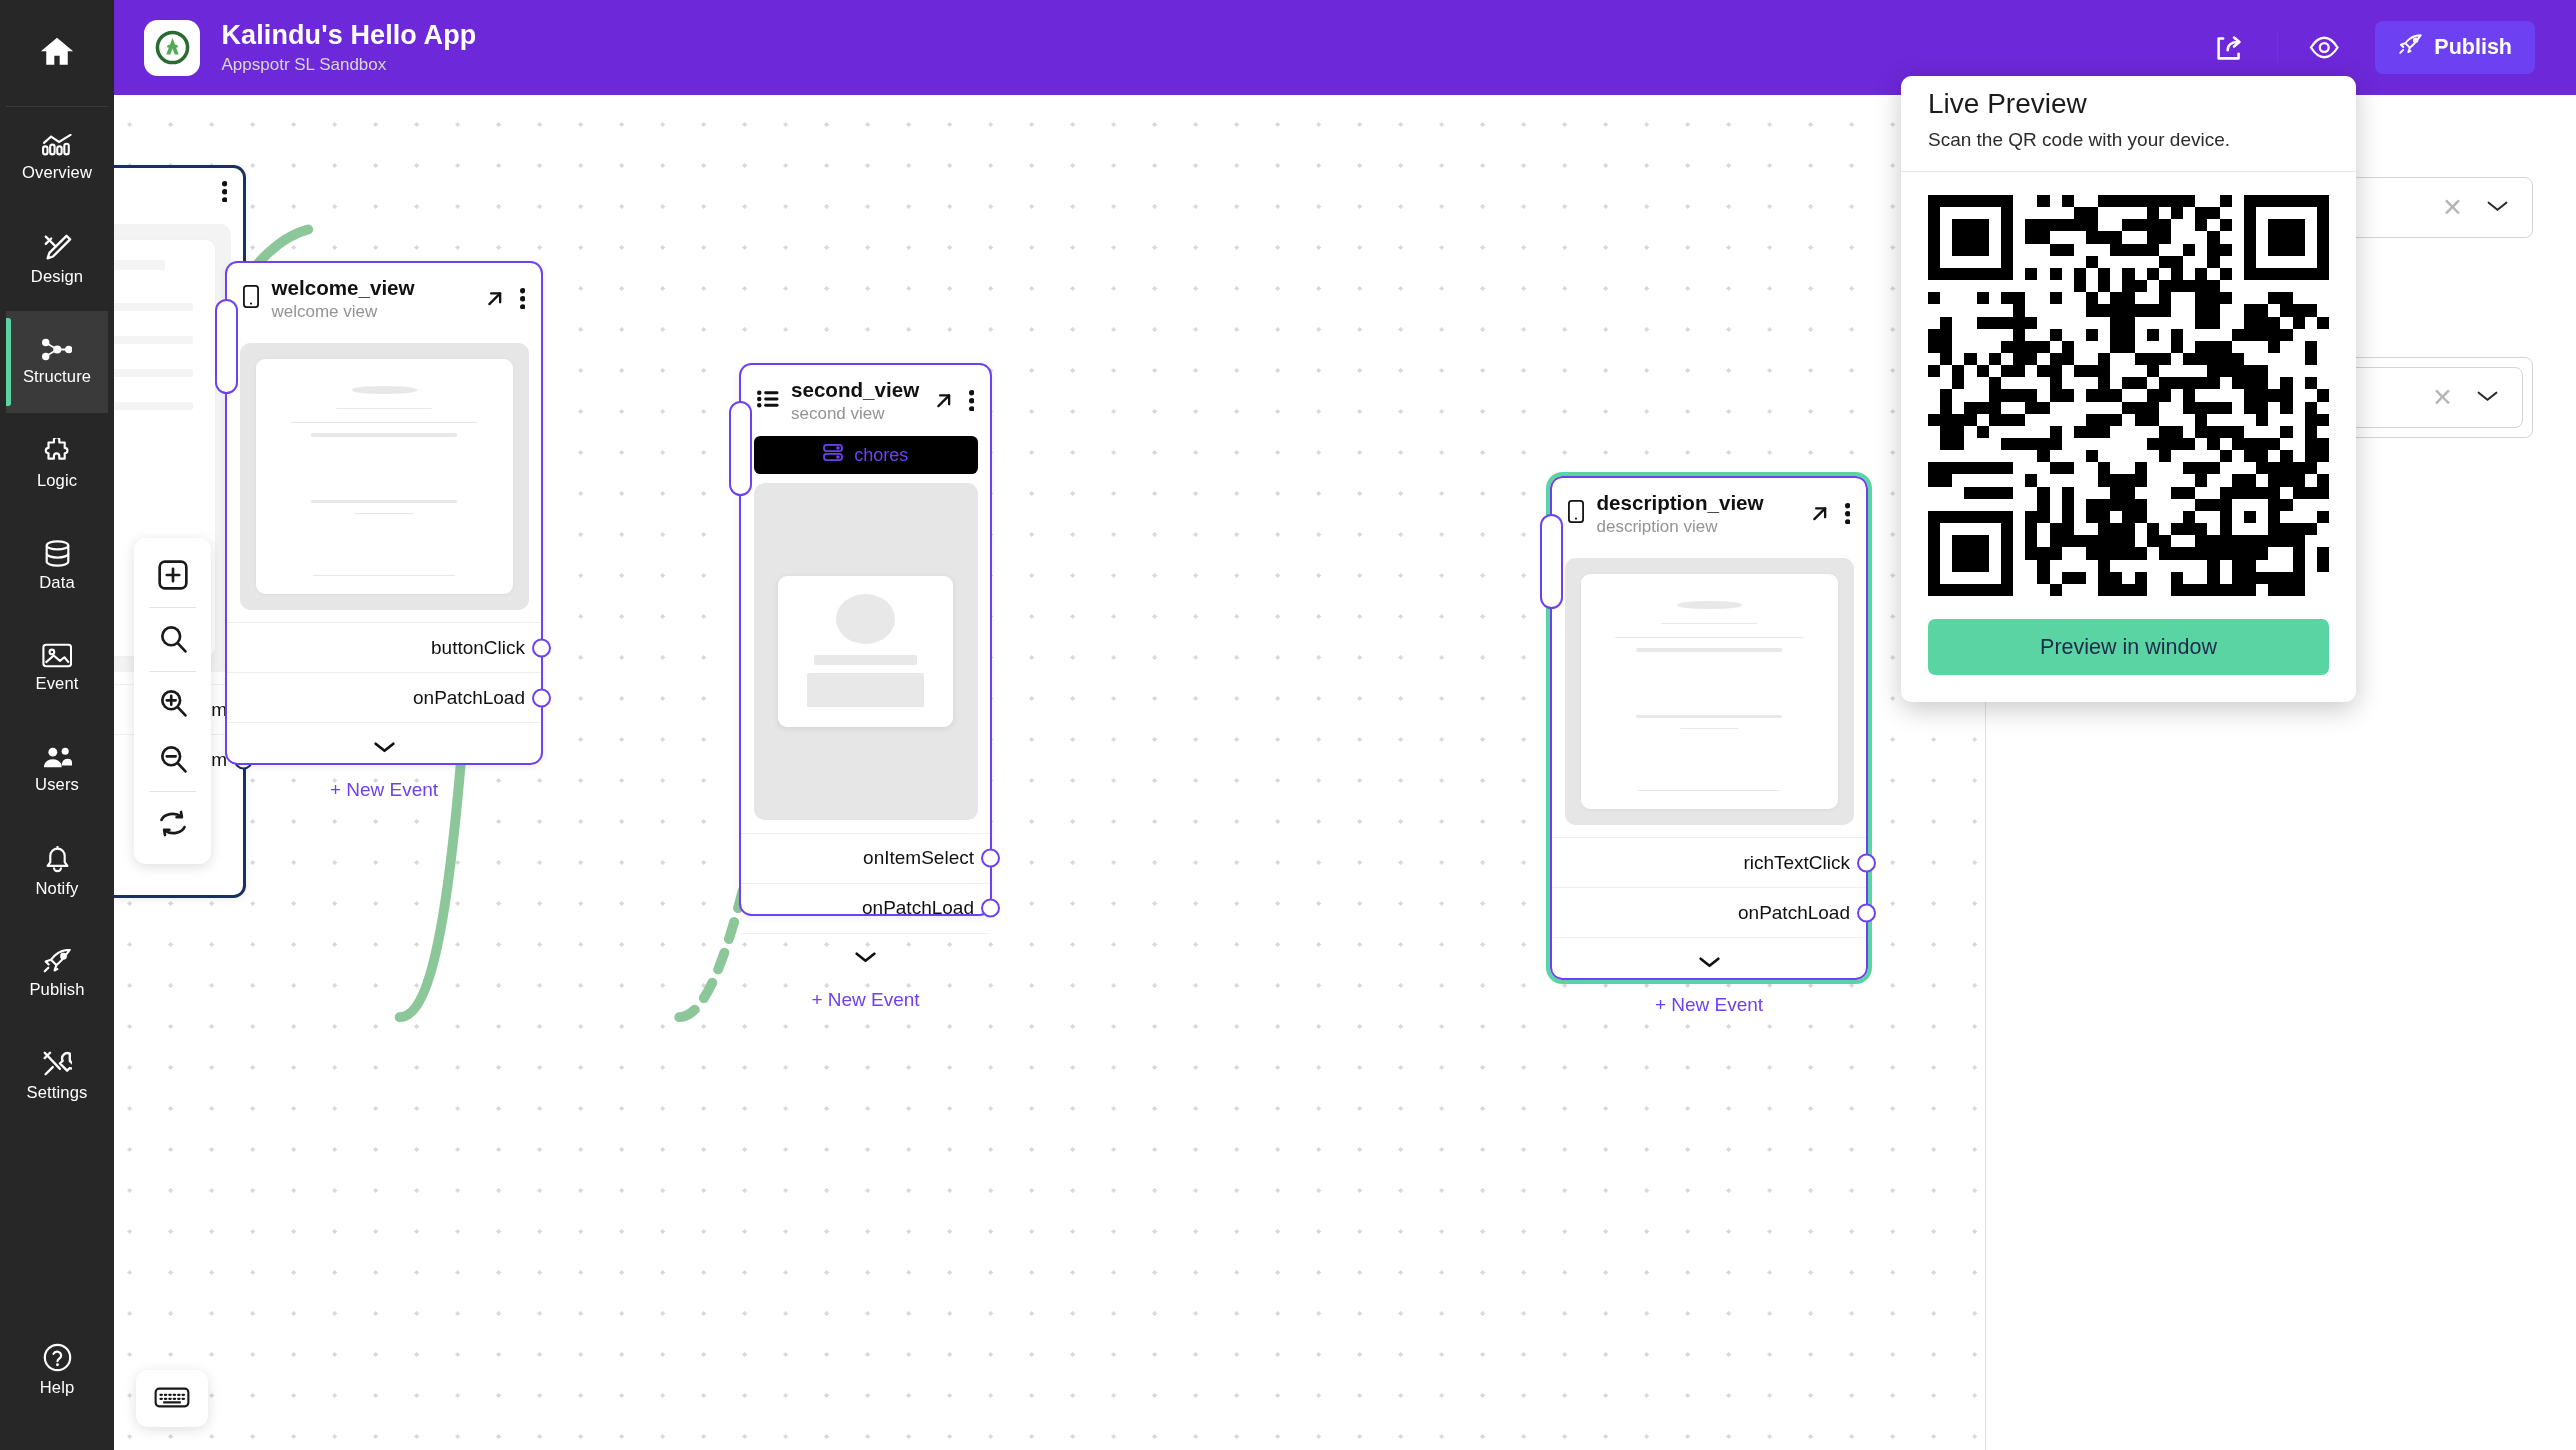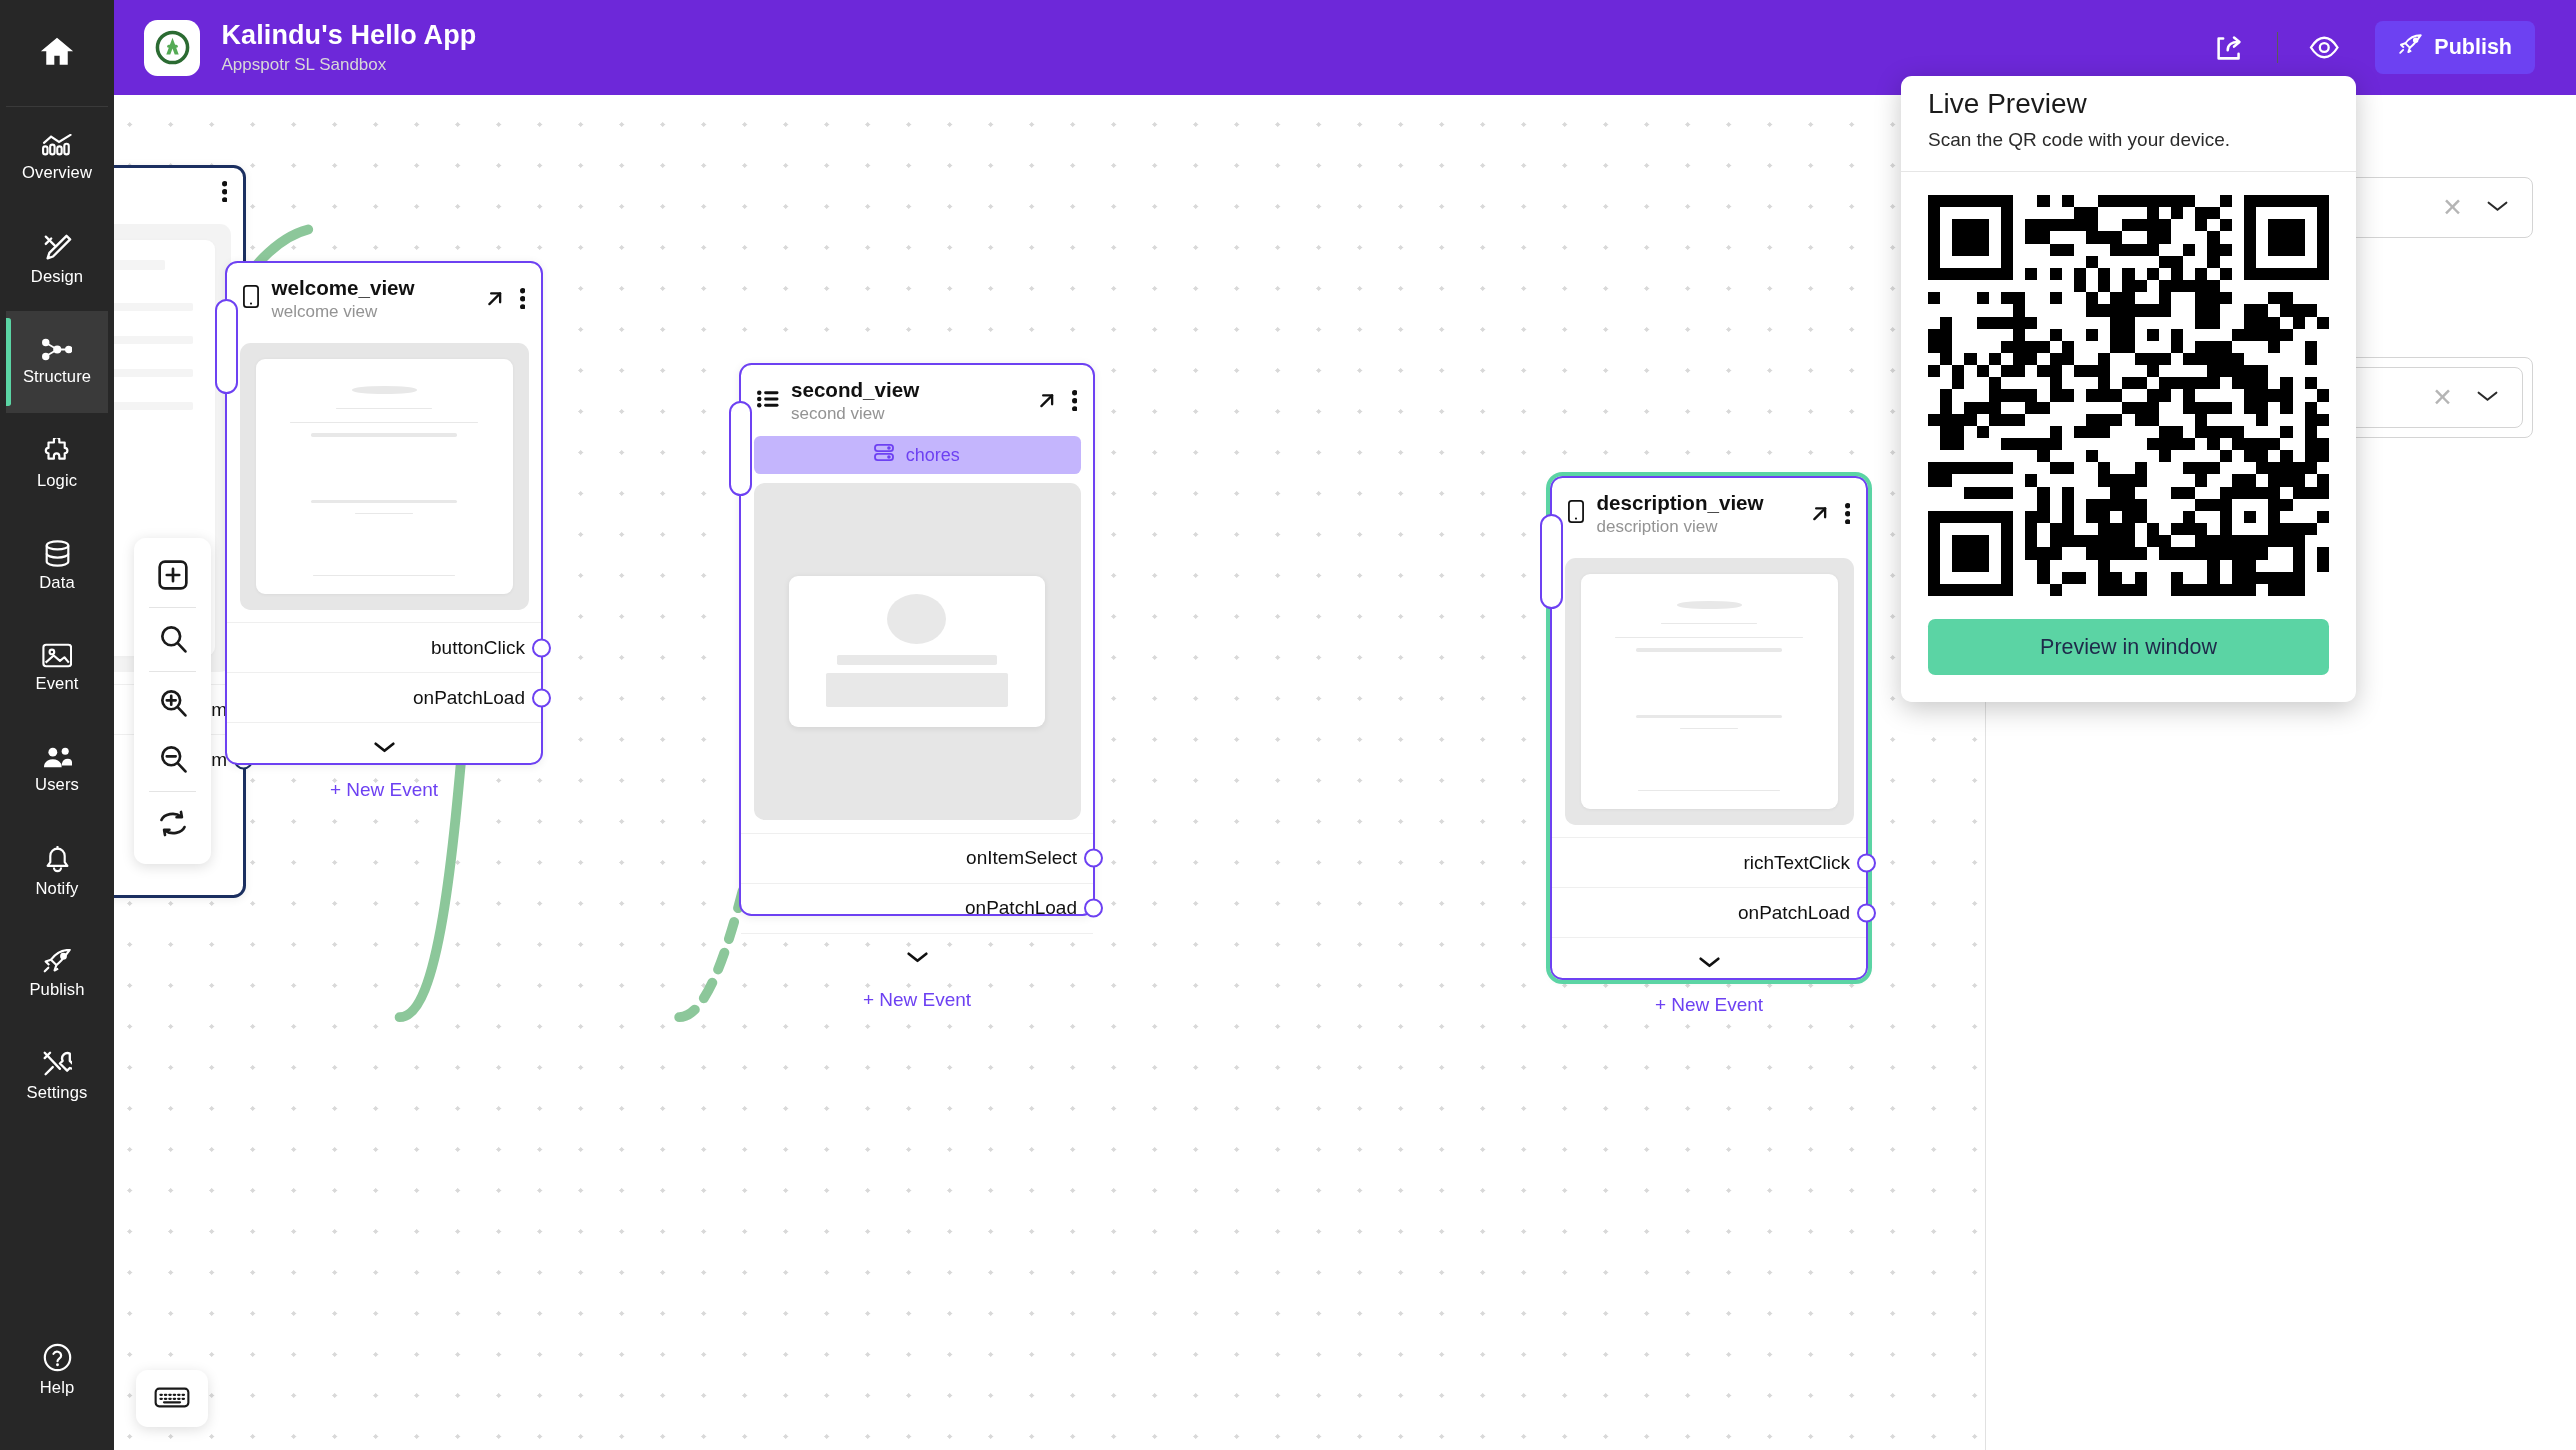--- a/index.html
+++ b/index.html
@@ -132,21 +132,21 @@
   }
   .card-head-icon { flex: 0 0 auto; color: #111; }
   .card-titles { flex: 1 1 auto; min-width: 0; }
   .card-title { font-size: 20.6px; font-weight: 600; color: #111; line-height: 1.15; }
   .card-sub { font-size: 17px; color: #939393; margin-top: 2.7px; line-height: 1.15; }
   .card-actions { display: flex; align-items: center; gap: 14.3px; color: #111; }
   .act-btn { cursor: pointer; display: flex; align-items: center; }
 
   .chip-row {
     margin: 3.6px 12.5px 0 12.5px;
-    background: #c4b5fd; border-radius: 6.3px;
+    background: #000000; border-radius: 6.3px;
     height: 38px; display: flex; align-items: center; justify-content: center; gap: 11.7px;
     color: #6d41f2; font-size: 18px; text-align: center;
   }
 
   
   .phone-wrap {
     margin: 12.5px 12.5px 0 12.5px;
     background: #e6e6e6; border-radius: 10.8px;
     padding: 16px 16px; display: flex; justify-content: center;
   }
@@ -381,21 +381,21 @@
           <svg width="23" height="12.5" viewBox="0 0 26 14" fill="none" stroke="#111" stroke-width="3" stroke-linecap="round" stroke-linejoin="round">
               <path d="M3 3 L13 11 L23 3"></path>
             </svg>
         </div>
         <div class="new-event">
           <span>+ New Event</span>
         </div>
       </div>
     </div>
 
-    <div class="card" style="left:637px; top:268px; width:356px; height:553px;">
+    <div class="card" style="left:637px; top:268px; width:253px; height:553px;">
       <div class="left-handle"></div>
       <div class="card-head">
         <span class="card-head-icon">
           <svg width="21.5" height="20" viewBox="0 0 24 22" fill="#111">
             <circle cx="2.5" cy="4" r="2.5"></circle>
               <rect x="8" y="2.4" width="16" height="3.2" rx="1.6"></rect>
             <circle cx="2.5" cy="11" r="2.5"></circle>
               <rect x="8" y="9.4" width="16" height="3.2" rx="1.6"></rect>
             <circle cx="2.5" cy="18" r="2.5"></circle>
               <rect x="8" y="16.4" width="16" height="3.2" rx="1.6"></rect>

